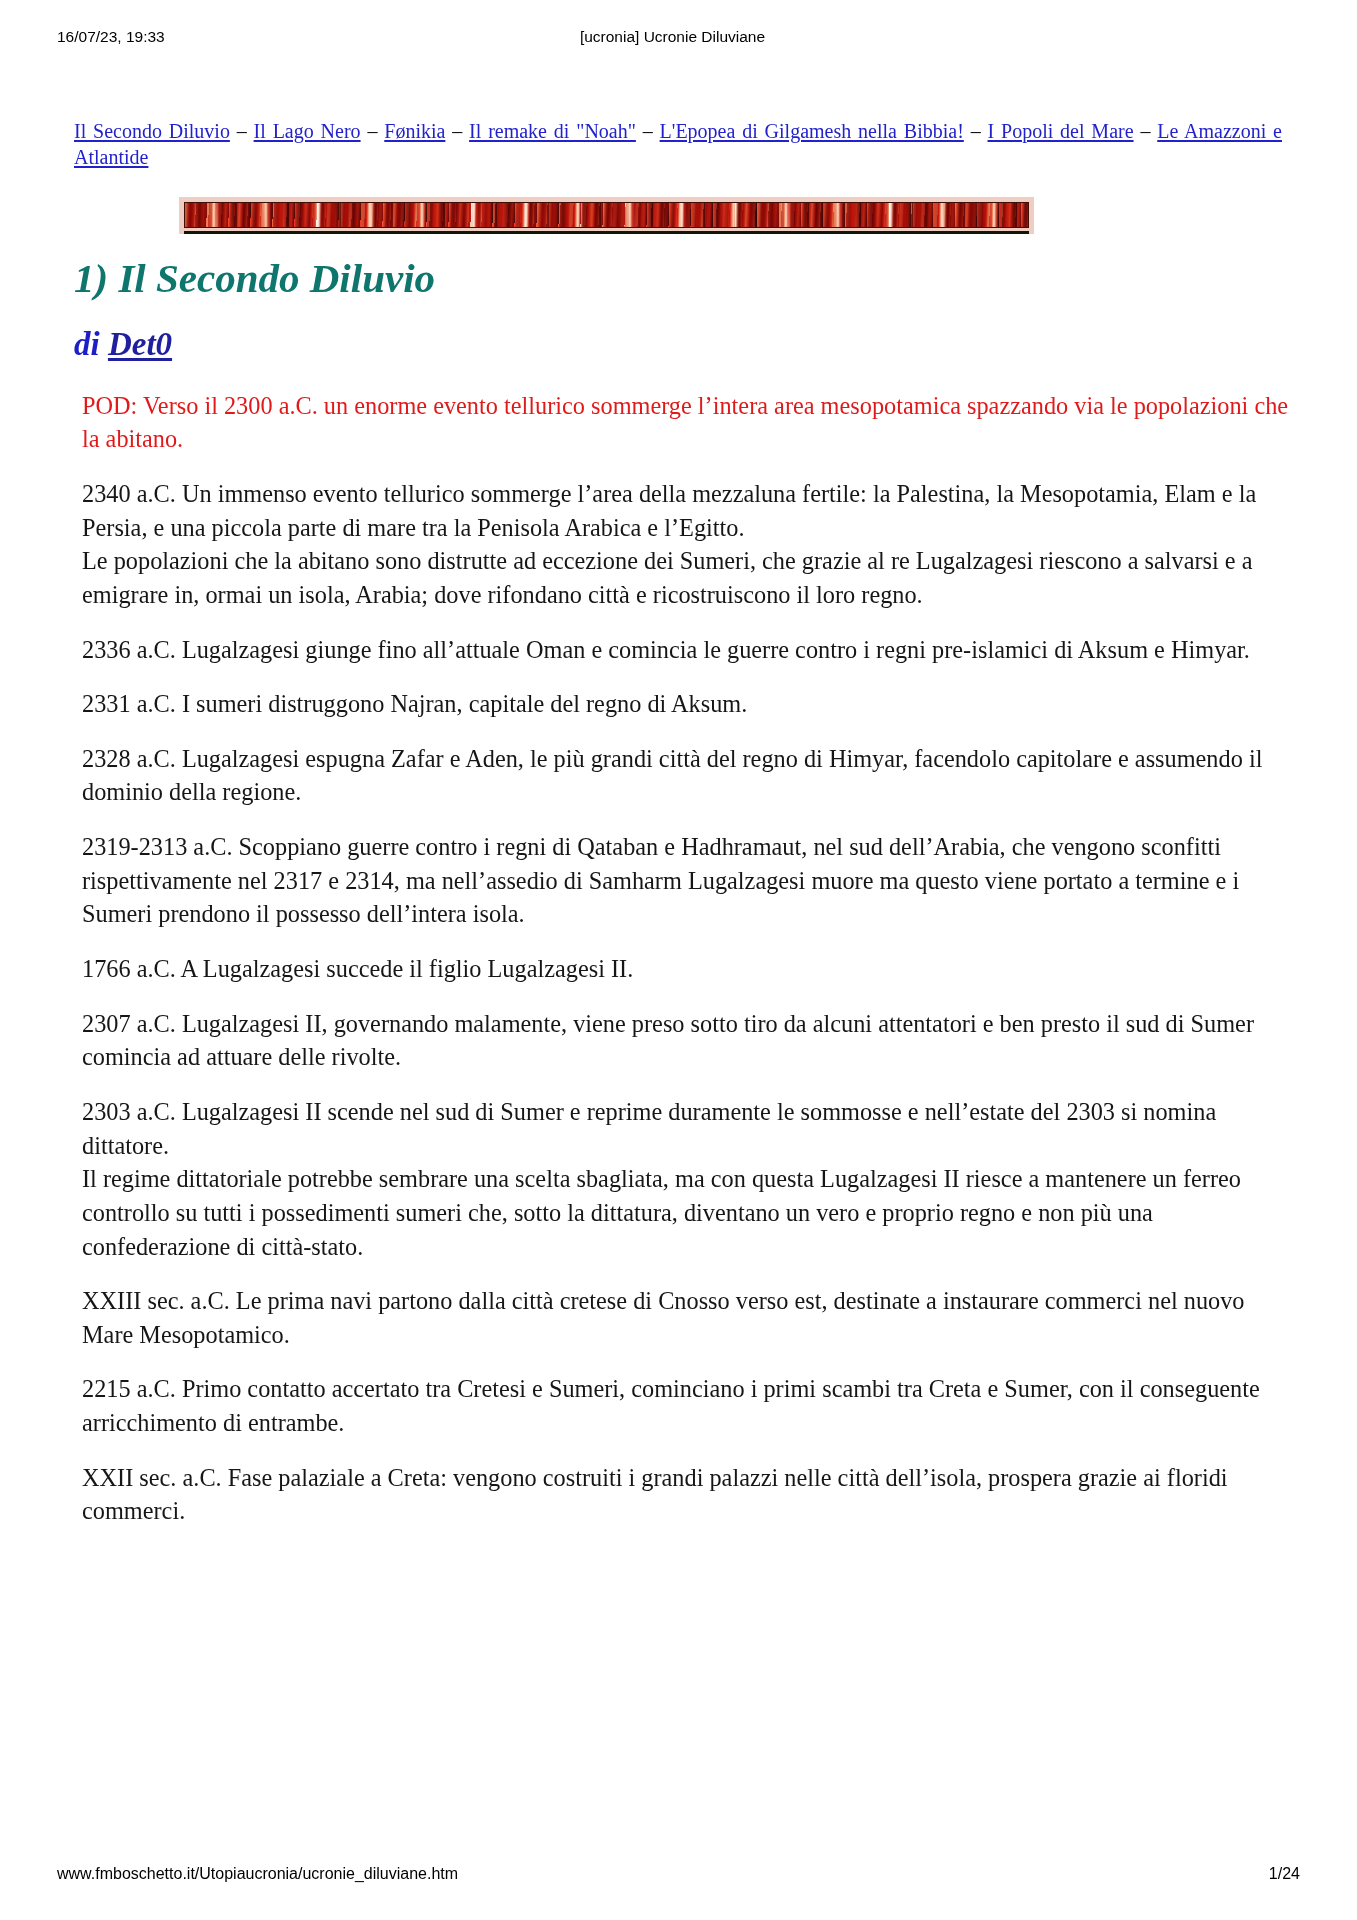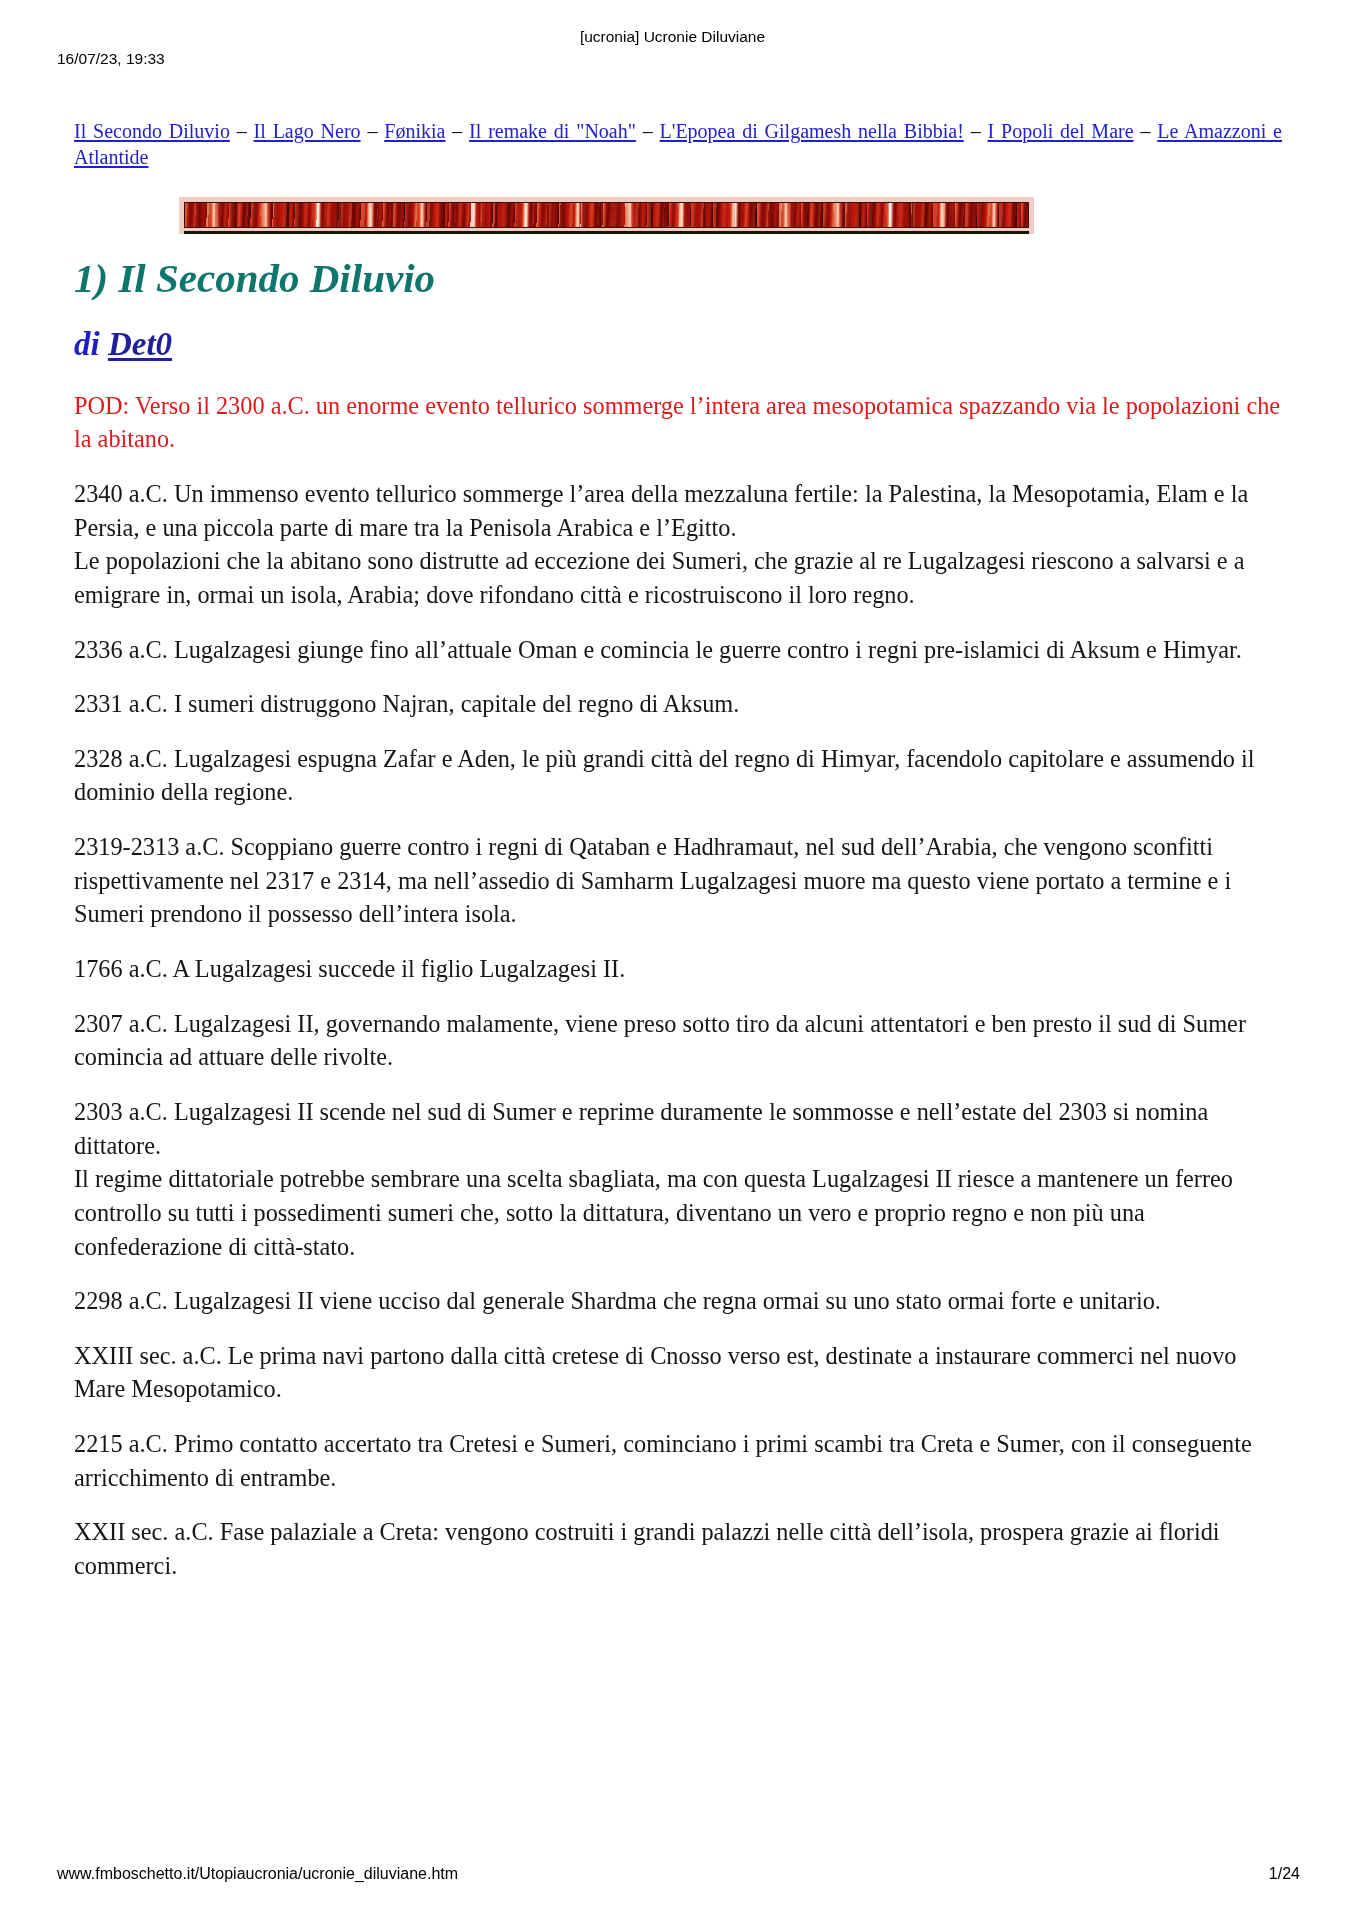--- a/index.html
+++ b/index.html
@@ -24,21 +24,20 @@
     height: 22px;
     font-family: "Liberation Sans", "DejaVu Sans", sans-serif;
     font-size: 15.5px;
     color: #000000;
   }
   .print-header .ph-date {
     position: absolute;
     left: 57px;
     top: 0;
     white-space: nowrap;
-    margin-top: 22px;
   }
   .print-header .ph-title {
     position: absolute;
     left: 0;
     top: 0;
     width: 1345px;
     text-align: center;
     white-space: nowrap;
   }
 
@@ -133,21 +132,21 @@
     color: #1e1ec8;
   }
   .doc-byline a {
     color: #20209e;
     text-decoration: underline;
     text-underline-offset: 3px;
   }
 
   
   p.body-para {
-    margin: 21px 0 0 0;
+    margin: 21px 0 0 8px;
     font-size: 24.3px;
     line-height: 1.385;
     color: #161616;
     width: 1208px;
   }
   p.pod {
     margin-top: 26px;
     color: #e01a1a;
   }
 
@@ -201,21 +200,20 @@
 
   <div id="paragraphs">
       <p class="body-para">2340 a.C. Un immenso evento tellurico sommerge l’area della mezzaluna fertile: la Palestina, la Mesopotamia, Elam e la Persia, e una piccola parte di mare tra la Penisola Arabica e l’Egitto.<br>Le popolazioni che la abitano sono distrutte ad eccezione dei Sumeri, che grazie al re Lugalzagesi riescono a salvarsi e a emigrare in, ormai un isola, Arabia; dove rifondano città e ricostruiscono il loro regno.</p>
       <p class="body-para">2336 a.C. Lugalzagesi giunge fino all’attuale Oman e comincia le guerre contro i regni pre-islamici di Aksum e Himyar.</p>
       <p class="body-para">2331 a.C. I sumeri distruggono Najran, capitale del regno di Aksum.</p>
       <p class="body-para">2328 a.C. Lugalzagesi espugna Zafar e Aden, le più grandi città del regno di Himyar, facendolo capitolare e assumendo il dominio della regione.</p>
       <p class="body-para">2319-2313 a.C. Scoppiano guerre contro i regni di Qataban e Hadhramaut, nel sud dell’Arabia, che vengono sconfitti rispettivamente nel 2317 e 2314, ma nell’assedio di Samharm Lugalzagesi muore ma questo viene portato a termine e i Sumeri prendono il possesso dell’intera isola.</p>
       <p class="body-para">1766 a.C. A Lugalzagesi succede il figlio Lugalzagesi II.</p>
       <p class="body-para">2307 a.C. Lugalzagesi II, governando malamente, viene preso sotto tiro da alcuni attentatori e ben presto il sud di Sumer comincia ad attuare delle rivolte.</p>
       <p class="body-para">2303 a.C. Lugalzagesi II scende nel sud di Sumer e reprime duramente le sommosse e nell’estate del 2303 si nomina dittatore.<br>Il regime dittatoriale potrebbe sembrare una scelta sbagliata, ma con questa Lugalzagesi II riesce a mantenere un ferreo controllo su tutti i possedimenti sumeri che, sotto la dittatura, diventano un vero e proprio regno e non più una confederazione di città-stato.</p>
-      <p class="body-para">2298 a.C. Lugalzagesi II viene ucciso dal generale Shardma che regna ormai su uno stato ormai forte e unitario.</p>
       <p class="body-para">XXIII sec. a.C. Le prima navi partono dalla città cretese di Cnosso verso est, destinate a instaurare commerci nel nuovo Mare Mesopotamico.</p>
       <p class="body-para">2215 a.C. Primo contatto accertato tra Cretesi e Sumeri, cominciano i primi scambi tra Creta e Sumer, con il conseguente arricchimento di entrambe.</p>
       <p class="body-para">XXII sec. a.C. Fase palaziale a Creta: vengono costruiti i grandi palazzi nelle città dell’isola, prospera grazie ai floridi commerci.</p>
     </div>
 
 </div>
 
 <div class="print-footer">
   <span class="pf-url">www.fmboschetto.it/Utopiaucronia/ucronie_diluviane.htm</span>
   <span class="pf-page">1/24</span>

